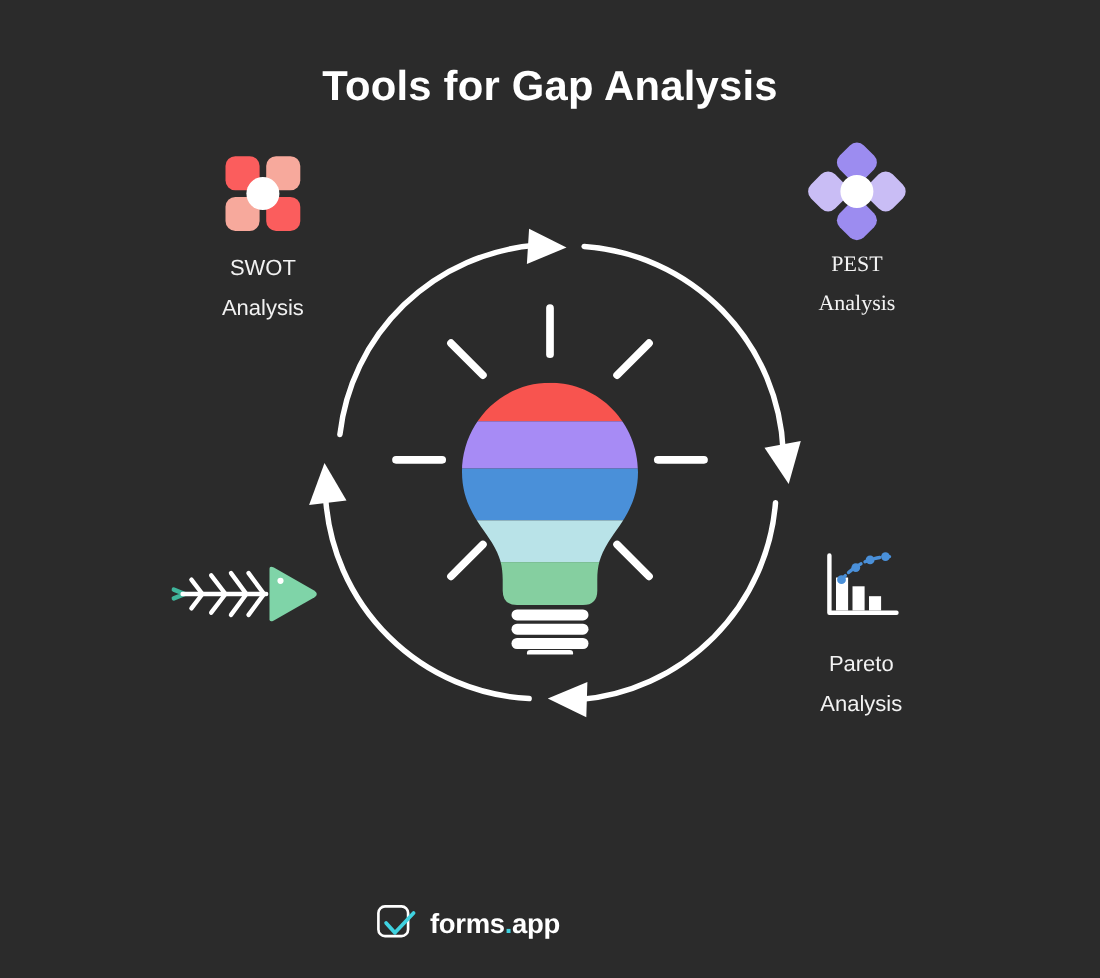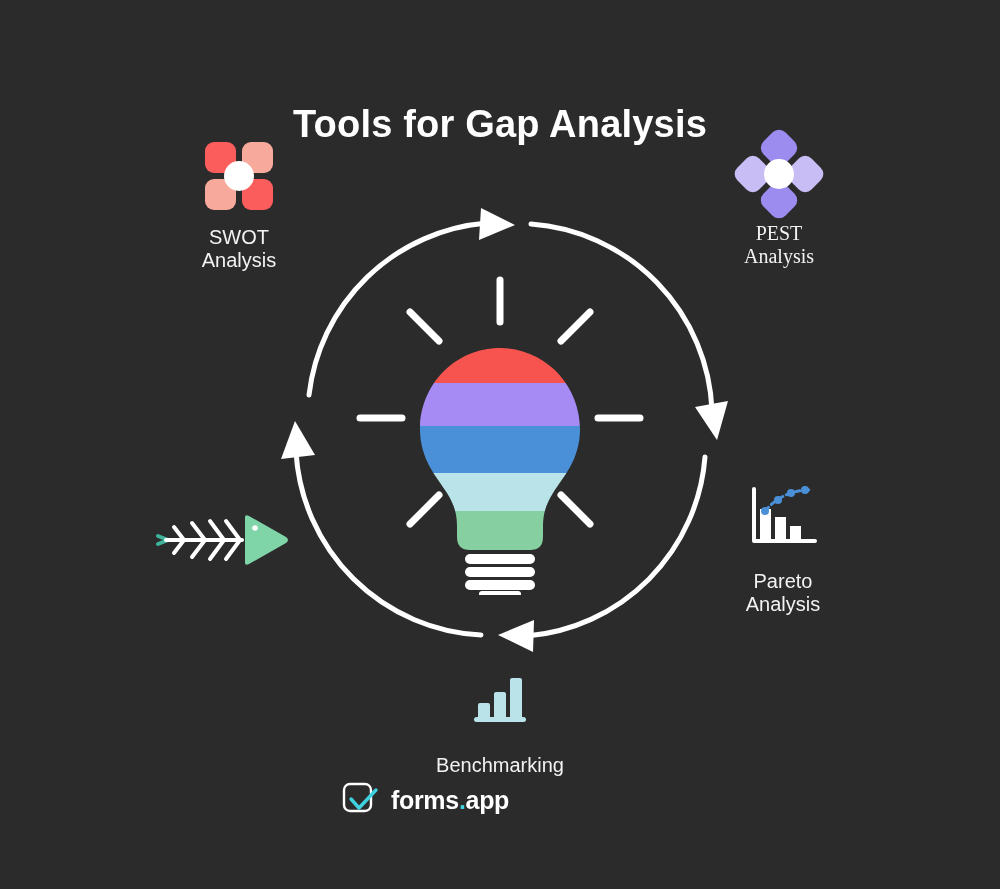--- a/index.html
+++ b/index.html
@@ -23,47 +23,46 @@
   .title {
     position: absolute;
     left: 0;
     top: 58px;
     width: 1000px;
     text-align: center;
     color: #ffffff;
     font-size: 38px;
     font-weight: bold;
     letter-spacing: 0.2px;
-    margin-top: 45px;
   }
 
   
   .node {
     position: absolute;
     text-align: center;
     color: #f2f2f2;
     font-size: 20px;
-    line-height: 23px;
+    line-height: 36px;
     width: 190px;
   }
   .node .label {
     display: block;
     white-space: pre-line;
   }
   .node .iconbox {
     position: relative;
     width: 190px;
     height: 74px;
     margin-bottom: 12px;
   }
 
   .node-swot  { left: 144px; top: 140px; }
   .node-pest  { left: 684px; top: 136px; font-family: Liberation Serif, serif; }
   .node-fish  { left: 127px; top: 505px; }
-  .node-pareto{ left: 688px; top: 484px; }
+  .node-pareto{ left: 688px; top: 500px; }
   .node-bench { left: 405px; top: 668px; }
 
   
   .flower {
     position: absolute;
     left: 50%;
     top: 2px;
     width: 68px;
     height: 68px;
     margin-left: -34px;
@@ -111,21 +110,21 @@
     left: 355px;
     top: 275px;
     width: 290px;
     height: 320px;
   }
 
   
   .footer {
     position: absolute;
     left: 0;
-    top: 780px;
+    top: 820px;
     width: 849px;
     display: flex;
     align-items: center;
     justify-content: center;
     gap: 11px;
   }
   .footer .wordmark {
     color: #ffffff;
     font-size: 25px;
     font-weight: bold;
@@ -272,33 +271,20 @@
           <circle cx="33" cy="16" r="4"></circle>
           <circle cx="46" cy="9" r="4"></circle>
           <circle cx="60" cy="6" r="4"></circle>
         </g>
       </svg>
     </div>
     <span class="label">Pareto
 Analysis</span>
   </div>
 
-  <div class="node node-bench">
-    <div class="iconbox">
-      <svg class="benchmark" width="66" height="56" viewBox="0 0 66 56">
-        <g fill="#b9e3e8">
-          <rect x="11" y="33" width="12" height="17" rx="2"></rect>
-          <rect x="27" y="22" width="12" height="28" rx="2"></rect>
-          <rect x="43" y="8" width="12" height="42" rx="2"></rect>
-          <rect x="7" y="47" width="52" height="5" rx="2.5"></rect>
-        </g>
-      </svg>
-    </div>
-    <span class="label">Benchmarking</span>
-  </div>
 
   <div class="footer">
     <svg width="40" height="40" viewBox="0 0 40 40">
       <rect x="4" y="4" width="27" height="27" rx="6" fill="none" stroke="#ffffff" stroke-width="2.4"></rect>
       <polyline points="11,19 19,28 36,10" fill="none" stroke="#3fd2e0" stroke-width="3.4" stroke-linecap="round" stroke-linejoin="round"></polyline>
     </svg>
     <div class="wordmark"><span>forms</span><span class="dot">.</span><span>app</span></div>
   </div>
 
 </div>

